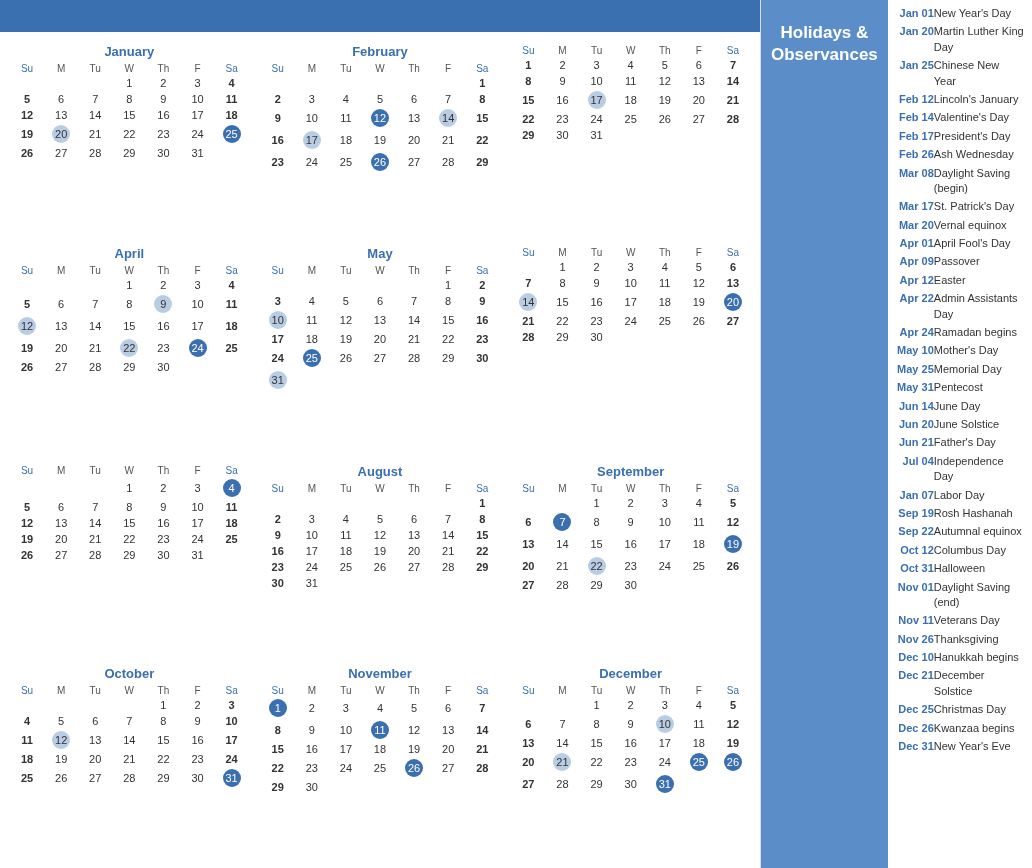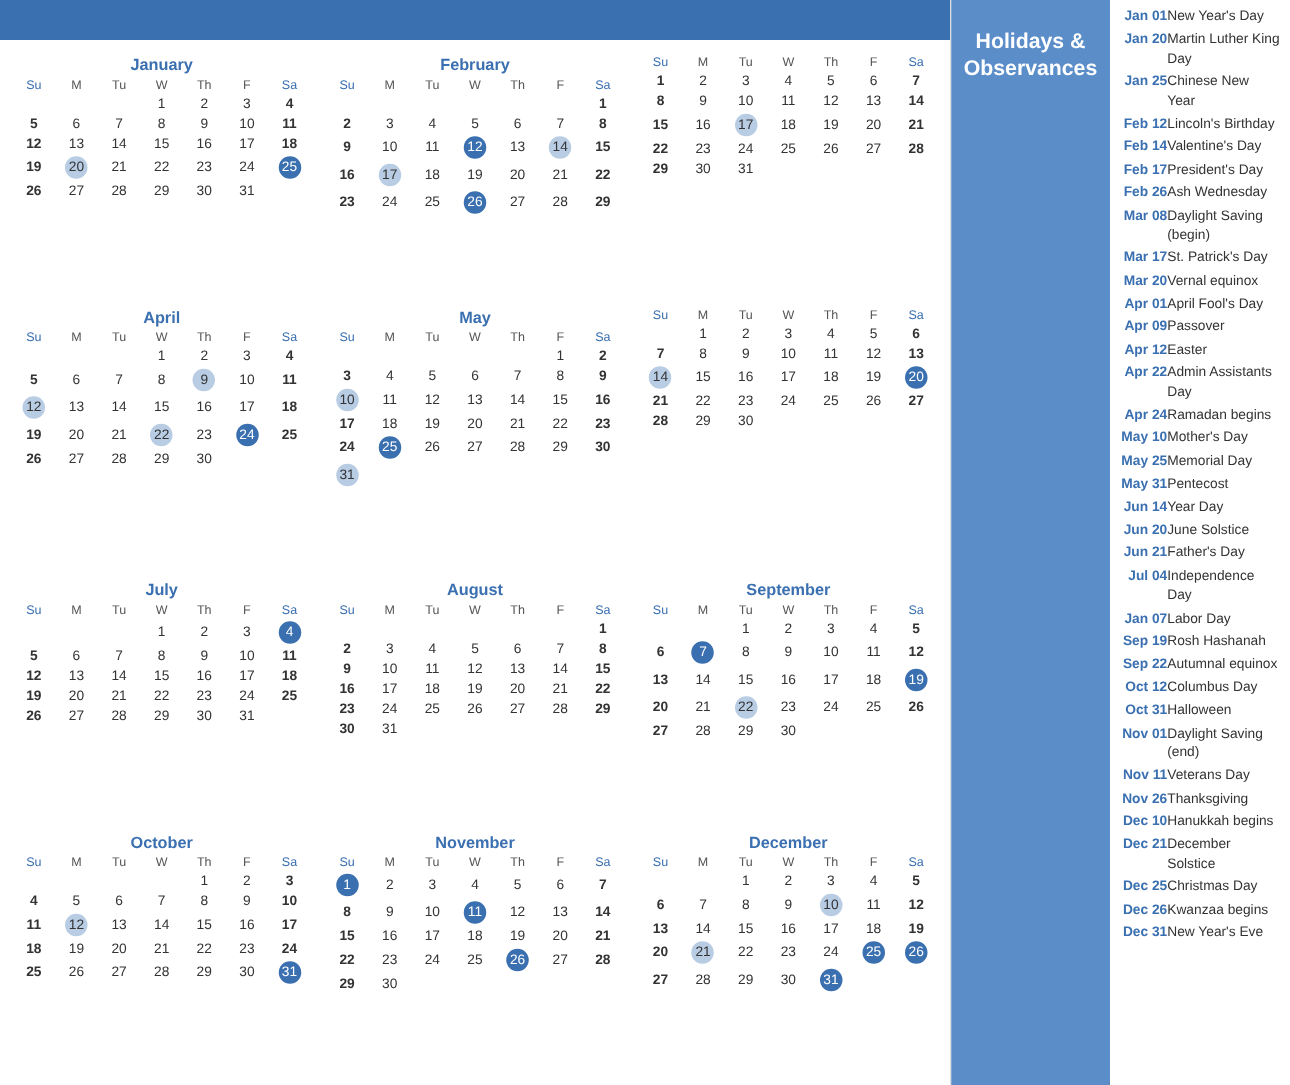--- a/index.html
+++ b/index.html
@@ -509,21 +509,20 @@
               <td>30</td>
               <td></td>
               <td></td>
               <td></td>
               <td></td>
             </tr>
           </tbody>
         </table>
       </div>
       <div class="month-block">
-        <div class="month-title">July</div>
         <table class="month-table">
           <thead>
             <tr>
               <th style="color: rgb(58, 111, 176);">Su</th>
               <th>M</th>
               <th>Tu</th>
               <th>W</th>
               <th>Th</th>
               <th>F</th>
               <th style="color: rgb(58, 111, 176);">Sa</th>
@@ -916,21 +915,21 @@
       <div class="holiday-item">
         <span class="holiday-date">Jan 20</span>
         <span class="holiday-name">Martin Luther King Day</span>
       </div>
       <div class="holiday-item">
         <span class="holiday-date">Jan 25</span>
         <span class="holiday-name">Chinese New Year</span>
       </div>
       <div class="holiday-item">
         <span class="holiday-date">Feb 12</span>
-        <span class="holiday-name">Lincoln's Birthday</span>
+        <span class="holiday-name">Lincoln's January</span>
       </div>
       <div class="holiday-item">
         <span class="holiday-date">Feb 14</span>
         <span class="holiday-name">Valentine's Day</span>
       </div>
       <div class="holiday-item">
         <span class="holiday-date">Feb 17</span>
         <span class="holiday-name">President's Day</span>
       </div>
       <div class="holiday-item">
@@ -976,21 +975,21 @@
       <div class="holiday-item">
         <span class="holiday-date">May 25</span>
         <span class="holiday-name">Memorial Day</span>
       </div>
       <div class="holiday-item">
         <span class="holiday-date">May 31</span>
         <span class="holiday-name">Pentecost</span>
       </div>
       <div class="holiday-item">
         <span class="holiday-date">Jun 14</span>
-        <span class="holiday-name">Year Day</span>
+        <span class="holiday-name">June Day</span>
       </div>
       <div class="holiday-item">
         <span class="holiday-date">Jun 20</span>
         <span class="holiday-name">June Solstice</span>
       </div>
       <div class="holiday-item">
         <span class="holiday-date">Jun 21</span>
         <span class="holiday-name">Father's Day</span>
       </div>
       <div class="holiday-item">

